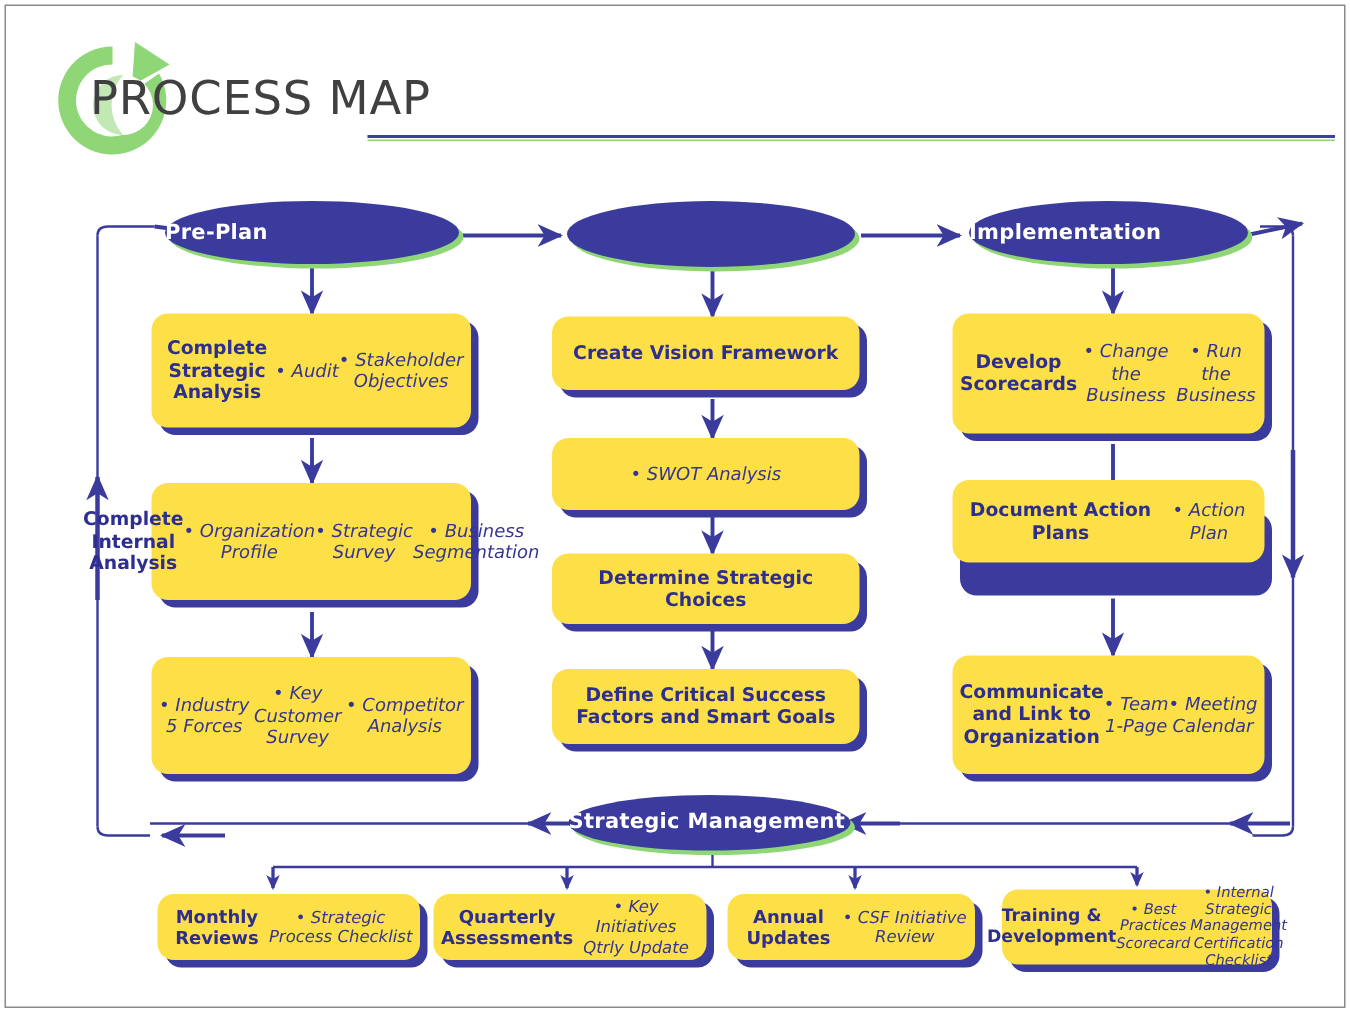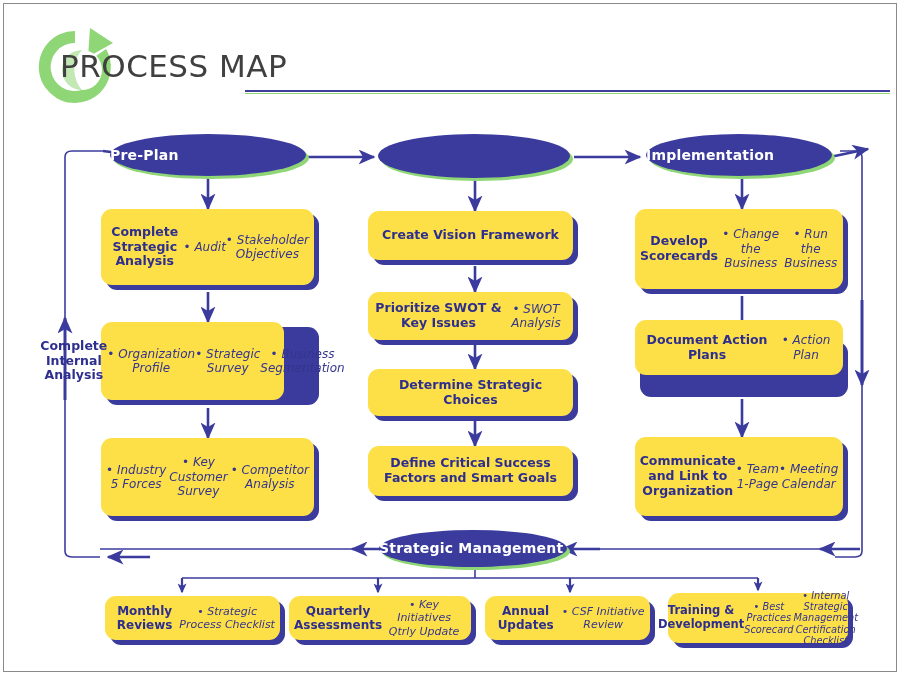--- a/index.html
+++ b/index.html
@@ -142,42 +142,41 @@
 </div>
 
 <div class="box-shadow" style="left:106px;top:214px;width:213px;height:76px;"></div>
 <div class="node gbox" style="left:101px;top:209px;width:213px;height:76px;">
   <div class="btitle">Complete Strategic Analysis</div>
   <div class="bitem"><span>•&nbsp;</span><span>Audit</span></div>
   <div class="bitem"><span>•&nbsp;</span><span>Stakeholder Objectives</span></div>
 </div>
 
 <div class="box-shadow" style="left:106px;top:327px;width:213px;height:78px;"></div>
-<div class="node gbox" style="left:101px;top:322px;width:183px;height:78px;">
+<div class="node gbox" style="left:101px;top:322px;width:213px;height:78px;">
   <div class="btitle">Complete Internal Analysis</div>
   <div class="bitem"><span>•&nbsp;</span><span>Organization Profile</span></div>
   <div class="bitem"><span>•&nbsp;</span><span>Strategic Survey</span></div>
   <div class="bitem"><span>•&nbsp;</span><span>Business Segmentation</span></div>
 </div>
 
 <div class="box-shadow" style="left:106px;top:443px;width:213px;height:78px;"></div>
 <div class="node gbox" style="left:101px;top:438px;width:213px;height:78px;">
   <div class="bitem"><span>•&nbsp;</span><span>Industry 5 Forces</span></div>
   <div class="bitem"><span>•&nbsp;</span><span>Key Customer Survey</span></div>
   <div class="bitem"><span>•&nbsp;</span><span>Competitor Analysis</span></div>
 </div>
 
 <div class="box-shadow" style="left:373px;top:216px;width:205px;height:49px;"></div>
 <div class="node gbox" style="left:368px;top:211px;width:205px;height:49px;">
   <div class="btitle">Create Vision Framework</div>
 </div>
 
 <div class="box-shadow" style="left:373px;top:297px;width:205px;height:48px;"></div>
 <div class="node gbox" style="left:368px;top:292px;width:205px;height:48px;">
-  <div class="btitle">Prioritize SWOT &amp; Key Issues</div>
   <div class="bitem"><span>•&nbsp;</span><span>SWOT Analysis</span></div>
 </div>
 
 <div class="box-shadow" style="left:373px;top:374px;width:205px;height:47px;"></div>
 <div class="node gbox" style="left:368px;top:369px;width:205px;height:47px;">
   <div class="btitle">Determine Strategic Choices</div>
 </div>
 
 <div class="box-shadow" style="left:373px;top:451px;width:205px;height:50px;"></div>
 <div class="node gbox" style="left:368px;top:446px;width:205px;height:50px;">

